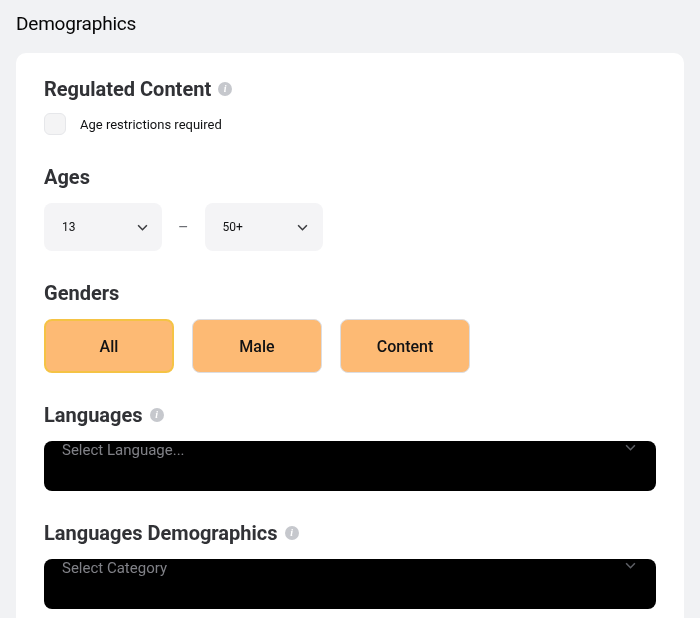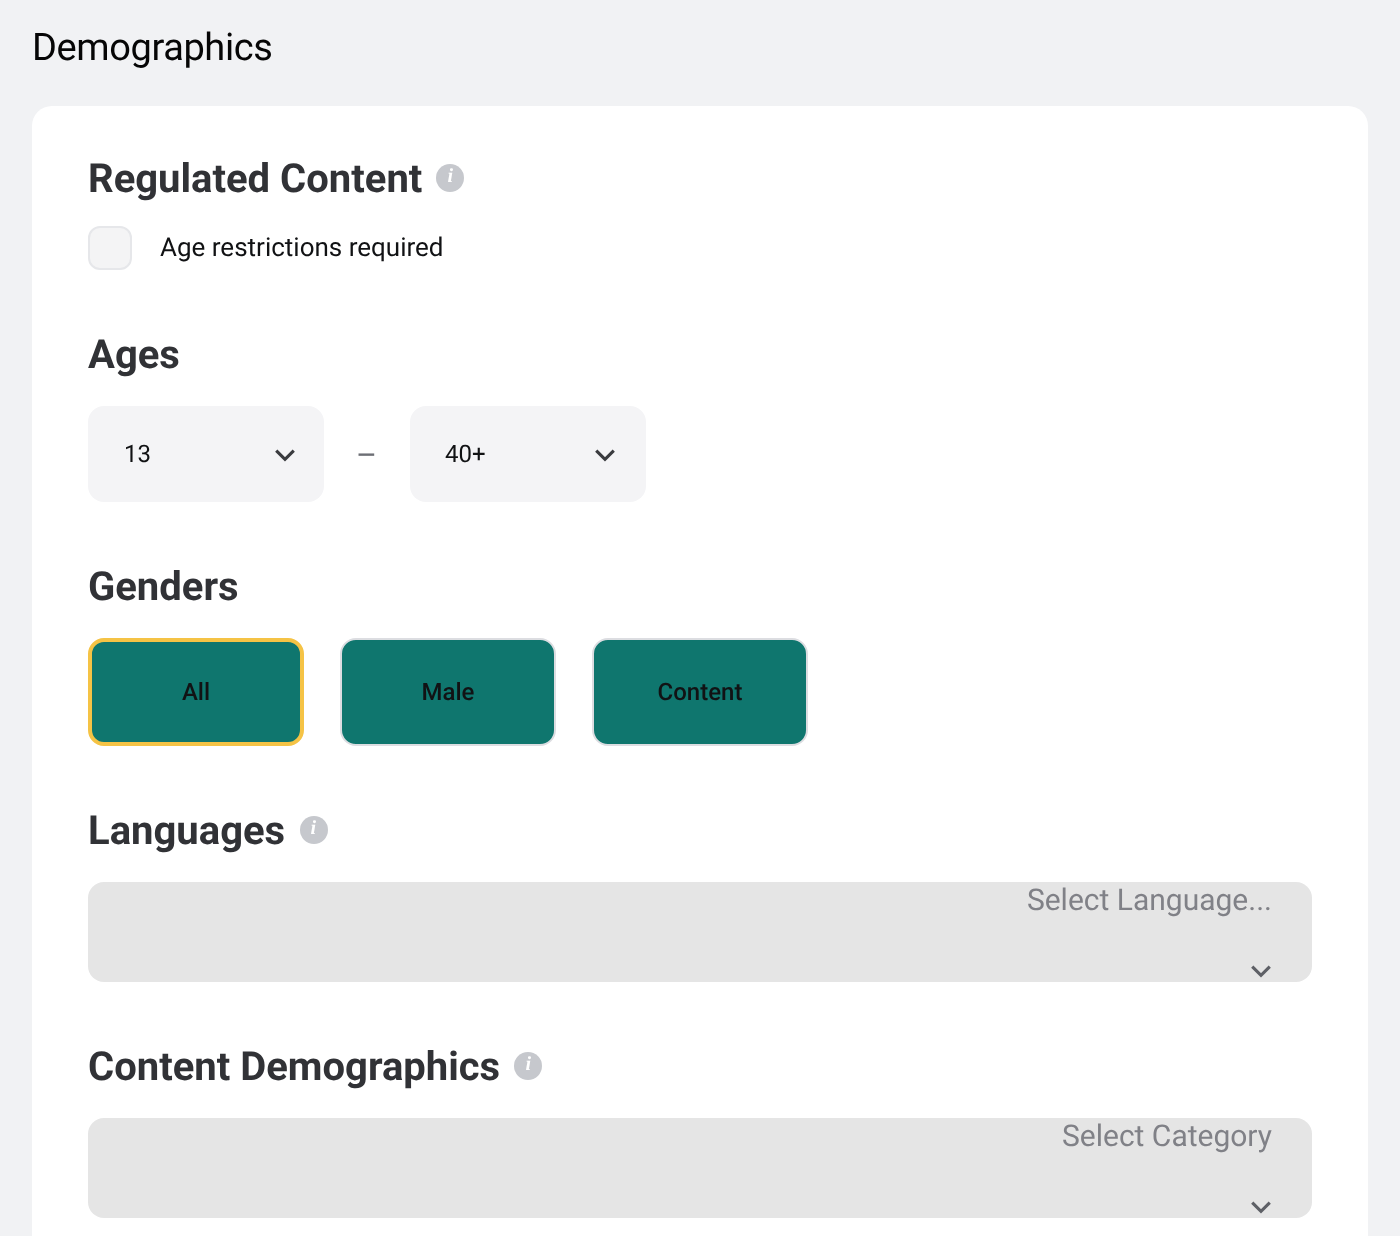--- a/index.html
+++ b/index.html
@@ -119,47 +119,46 @@
       color: #6d6f75;
       font-size: 16px;
       padding: 0 2px;
     }
     .gender-row {
       display: flex;
       gap: 18px;
       margin-top: 14px;
     }
     .gender-btn {
-      width: 108px;
+      width: 130px;
       height: 54px;
       border: 1px solid #dcdde1;
       border-radius: 8px;
       display: flex;
       align-items: center;
       justify-content: center;
-      font-size: 12px;
+      font-size: 16px;
       color: #111214;
-      background: #0f766e;
+      background: #fdba74;
       cursor: pointer;
       font-weight: 500;
     }
     .gender-btn.selected {
       border: 2px solid #f5c345;
     }
     .large-select {
       display: flex;
-      align-items: flex-end;
+      align-items: flex-start;
       justify-content: space-between;
       width: 100%;
       height: 50px;
-      background: #e5e5e5;
+      background: #000000;
       border-radius: 8px;
       padding: 0 20px 0 18px;
       margin-top: 14px;
-      flex-direction: column;
     }
     .large-select .placeholder {
       font-size: 15px;
       color: #808187;
     }
   </style>
 </head>
 <body>
 
 <div class="page">
@@ -186,21 +185,21 @@
         <div class="age-select">
           <span class="age-value">13</span>
           <span class="chevron">
             <svg viewBox="0 0 12 8">
                 <polyline points="1,1.5 6,6.5 11,1.5"></polyline>
               </svg>
           </span>
         </div>
         <span class="dash">–</span>
         <div class="age-select">
-          <span class="age-value">40+</span>
+          <span class="age-value">50+</span>
           <span class="chevron">
             <svg viewBox="0 0 12 8">
                 <polyline points="1,1.5 6,6.5 11,1.5"></polyline>
               </svg>
           </span>
         </div>
       </div>
     </div>
 
     <div class="section">
@@ -224,21 +223,21 @@
         <span class="chevron">
           <svg viewBox="0 0 12 8">
               <polyline points="1,1.5 6,6.5 11,1.5"></polyline>
             </svg>
         </span>
       </div>
     </div>
 
     <div class="section">
       <div class="label-row">
-        <span class="section-label">Content Demographics</span>
+        <span class="section-label">Languages Demographics</span>
         <span class="info-icon">i</span>
       </div>
       <div class="large-select">
         <span class="placeholder">Select Category</span>
         <span class="chevron">
           <svg viewBox="0 0 12 8">
               <polyline points="1,1.5 6,6.5 11,1.5"></polyline>
             </svg>
         </span>
       </div>

